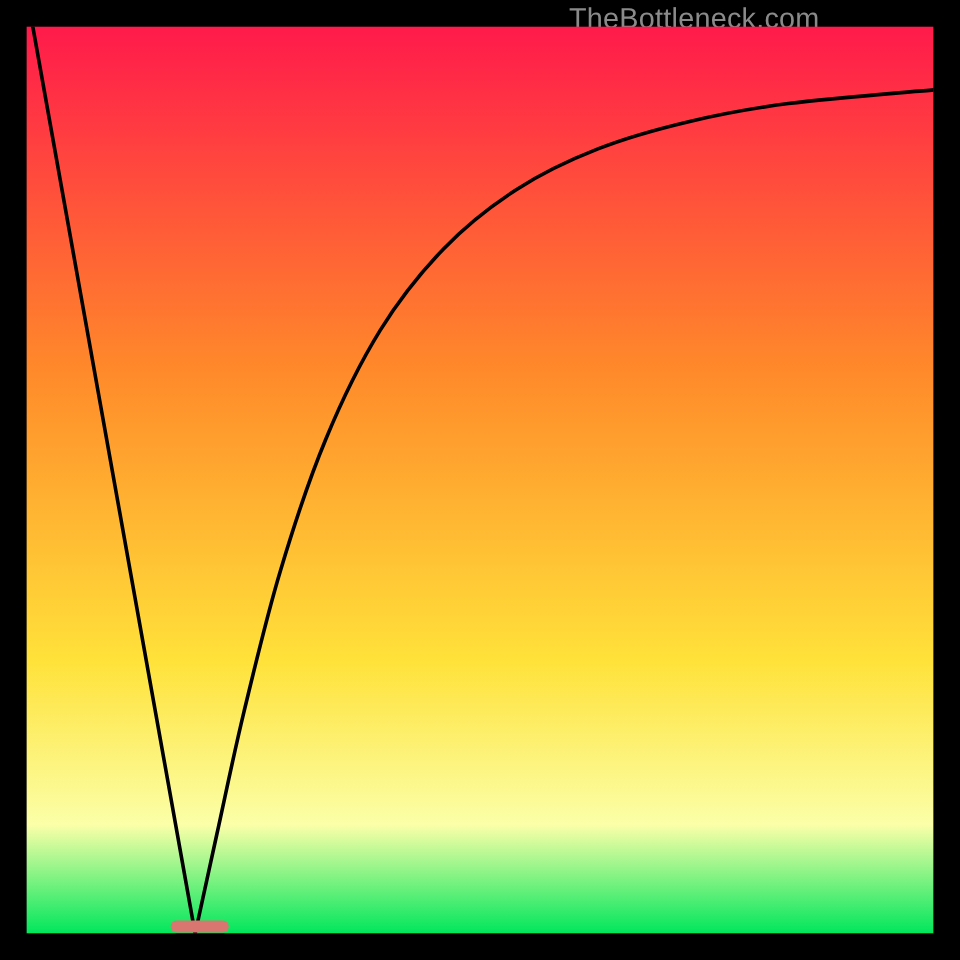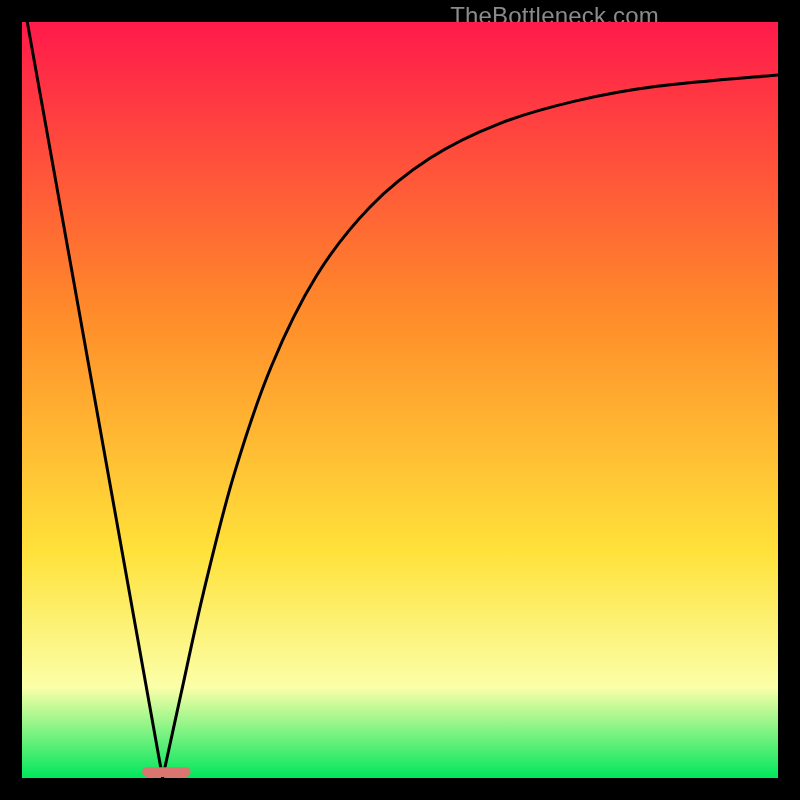--- a/index.html
+++ b/index.html
@@ -10,20 +10,21 @@
     background: #000;
     overflow: hidden;
   }
   .frame {
     position: absolute;
     left: 0;
     top: 0;
     width: 683px;
     height: 800px;
     background: #000;
+    padding-left: 24px;
   }
   .plot {
     position: absolute;
     left: 22px;
     top: 22px;
     width: 756px;
     height: 756px;
   }
   .watermark {
     position: absolute;

